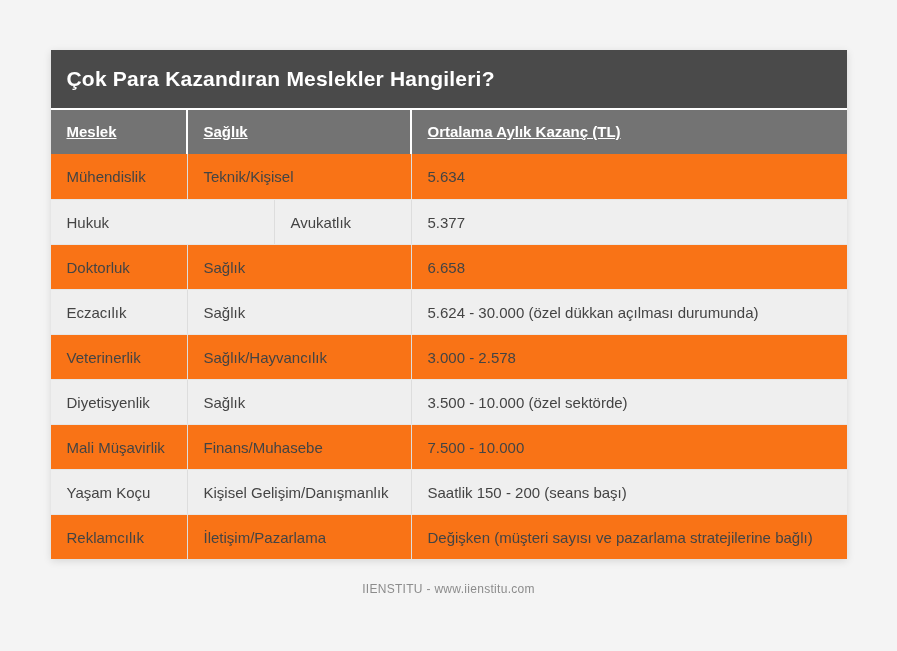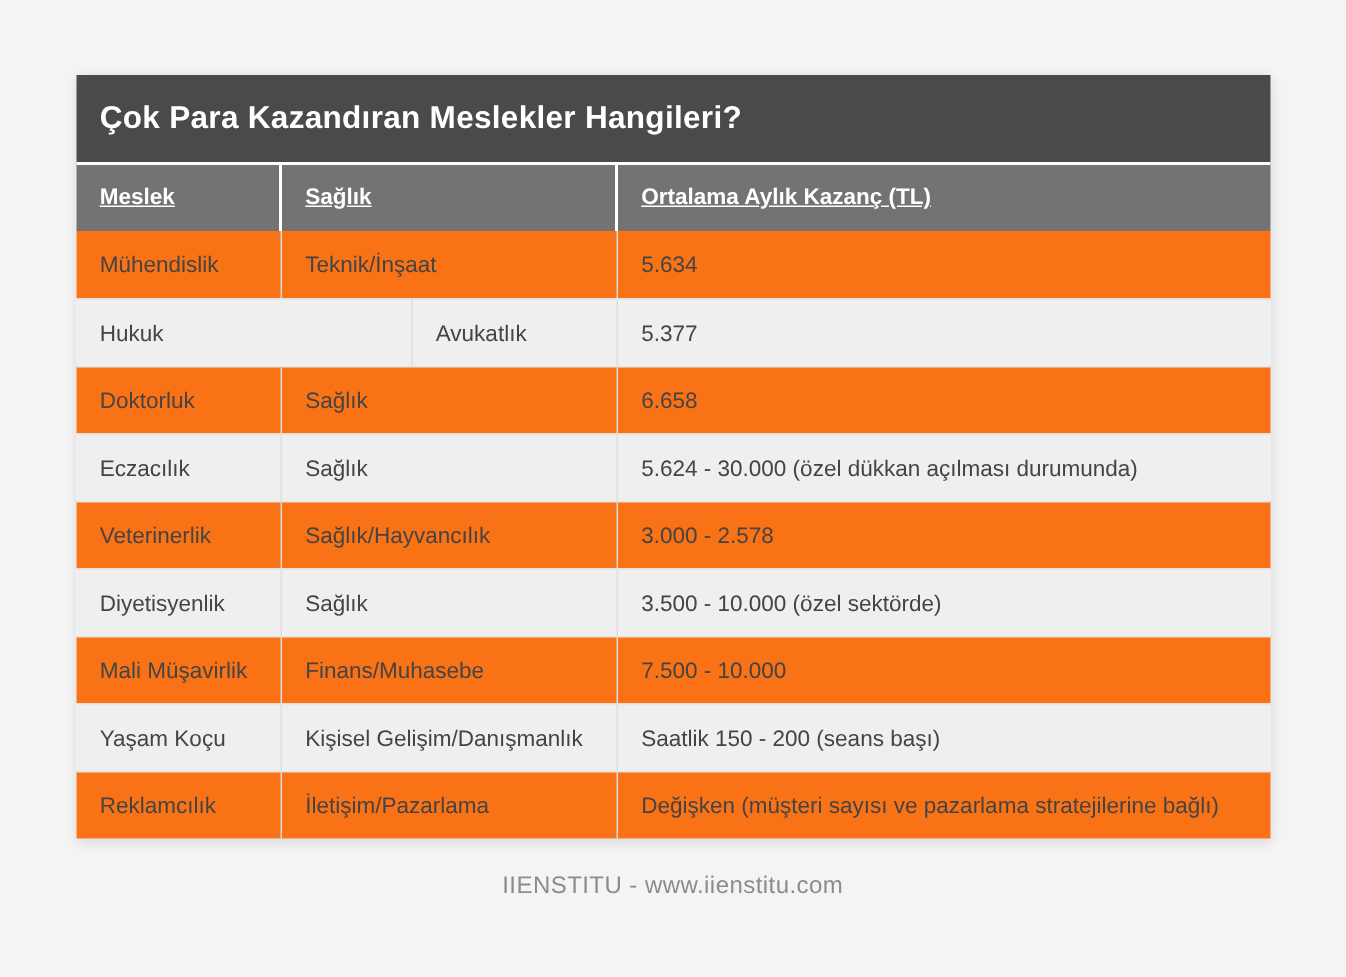--- a/index.html
+++ b/index.html
@@ -62,41 +62,41 @@
     align-items: center;
     white-space: nowrap;
     overflow: hidden;
   }
   .tr .td:not(:last-child) {
     border-right: 1px solid #dddddd;
   }
   .footer {
     text-align: center;
     color: #8c8c8c;
-    font-size: 16px;
+    font-size: 12px;
     margin-top: 23px;
     letter-spacing: 0.3px;
   }
 </style>
 </head>
 <body>
 
 <div class="table-card">
   <div class="title-bar">Çok Para Kazandıran Meslekler Hangileri?</div>
 
   <div class="thead">
     <div class="th c1">Meslek</div>
     <div class="th c2">Sağlık</div>
     <div class="th c3">Ortalama Aylık Kazanç (TL)</div>
   </div>
 
   <div class="tbody">
     <div class="tr">
       <div class="td c1">Mühendislik</div>
-      <div class="td c2">Teknik/İnşaat</div>
+      <div class="td c2">Teknik/Kişisel</div>
       <div class="td c3">5.634</div>
     </div>
     <div class="tr">
       <div class="td c2">Hukuk</div>
       <div class="td c1">Avukatlık</div>
       <div class="td c3">5.377</div>
     </div>
     <div class="tr">
       <div class="td c1">Doktorluk</div>
       <div class="td c2">Sağlık</div>

